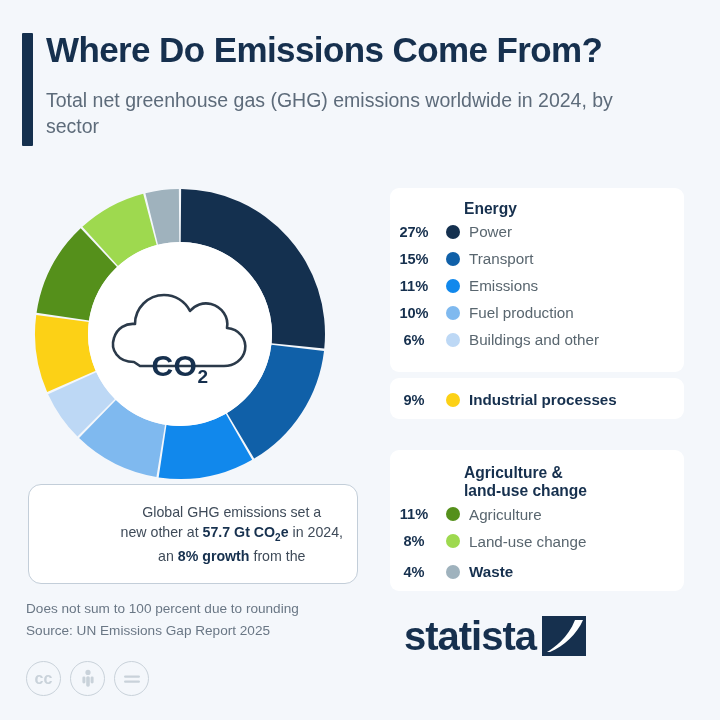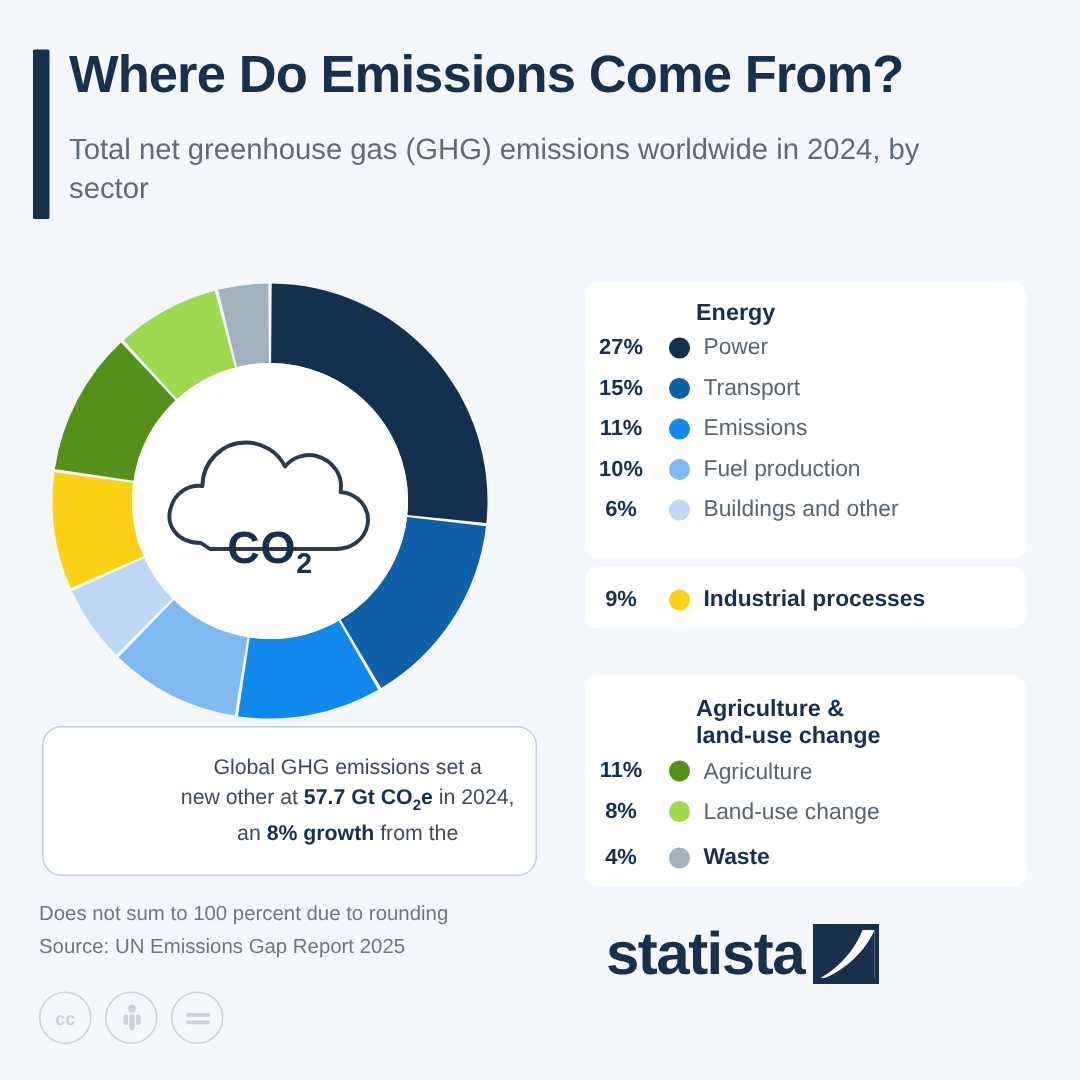--- a/index.html
+++ b/index.html
@@ -92,21 +92,21 @@
   .legend-label { font-size: 15.2px; color: #59666f; }
   .legend-label.bold { font-weight: bold; color: #16304e; }
 
   
   .cc-icons { position: absolute; left: 26px; top: 661px; display: flex; gap: 9px; }
   .cc-circle {
     width: 35px; height: 35px; border-radius: 50%;
     border: 1.8px solid #c9d2da;
     display: flex; align-items: center; justify-content: center;
   }
-  .cc-circle span { font-size: 12px; font-weight: bold; color: #c9d2da; line-height: 1; }
+  .cc-circle span { font-size: 16px; font-weight: bold; color: #c9d2da; line-height: 1; }
   .statista-logo {
     position: absolute; right: 22px; top: 616px;
     display: flex; align-items: center; gap: 6px;
   }
   .statista-word {
     font-size: 40px; font-weight: bold; color: #16304e;
     letter-spacing: -1px; line-height: 1;
   }
 </style>
 </head>

